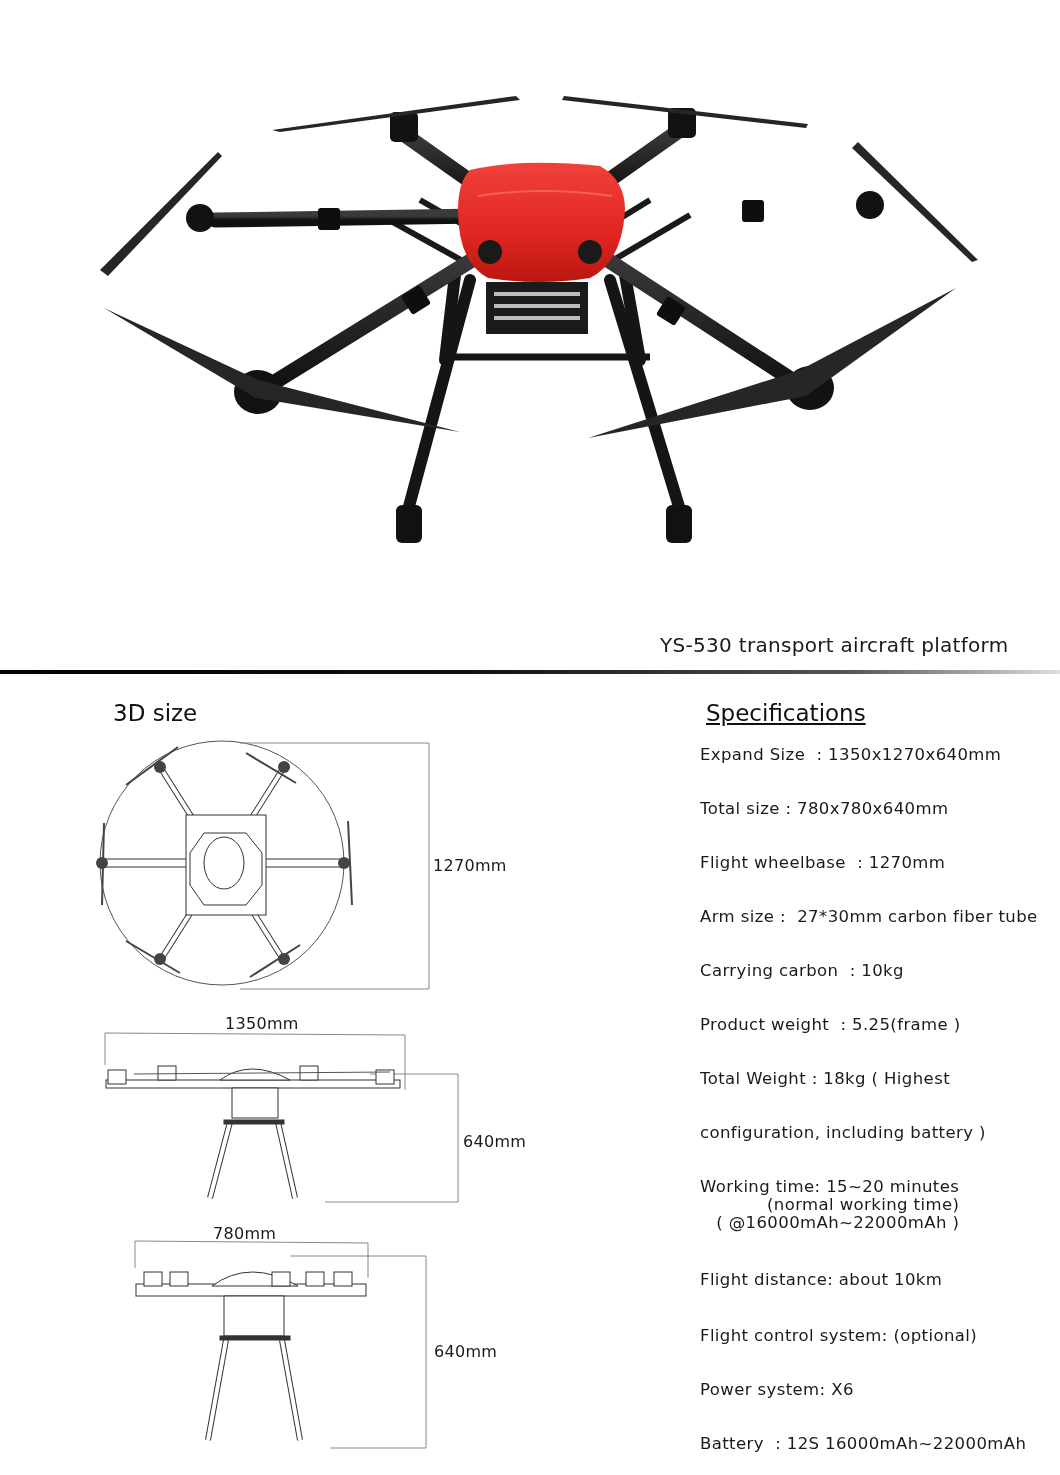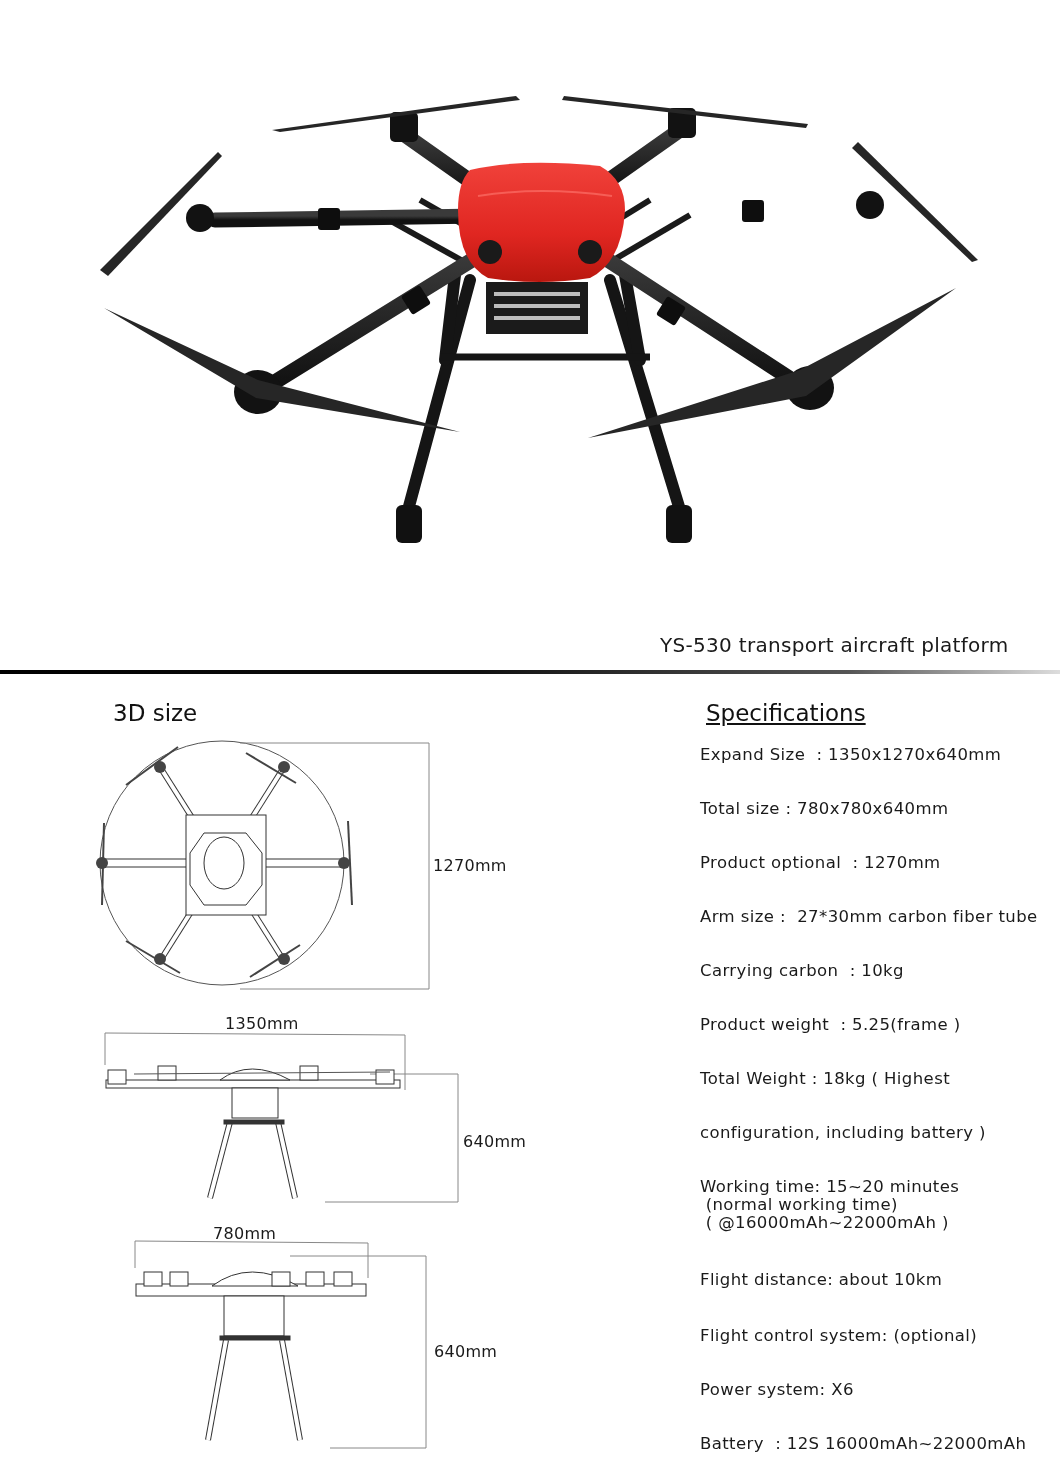--- a/index.html
+++ b/index.html
@@ -5,21 +5,21 @@
   html, body { margin:0; padding:0; background:#ffffff; }
   body { width:1060px; height:1475px; position:relative; overflow:hidden;
          font-family:"DejaVu Sans", sans-serif; color:#1a1a1a; }
   .abs { position:absolute; }
   #photo { left:0; top:0; width:1060px; height:610px; }
   #product-title { left:660px; top:633px; font-size:20px; letter-spacing:0.3px; color:#1a1a1a; white-space:nowrap; }
   #divider { left:0; top:670px; width:1060px; height:4px;
              background:linear-gradient(to right,#000 0%,#111 45%,#555 80%,#ddd 100%); }
   #size-heading { left:113px; top:700px; font-size:23px; color:#111; }
   #spec-heading { left:706px; top:700px; font-size:23px; color:#111;text-decoration:underline; }
-  .spec { left:700px; font-size:16.5px; color:#1a1a1a; white-space:pre; letter-spacing:0.4px; line-height:18px; }
+  .spec { left:700px; font-size:16.5px; color:#1a1a1a; white-space:pre; letter-spacing:0.4px; line-height:18px;text-align:right; }
   .dim { font-size:16px; color:#1a1a1a; white-space:nowrap; letter-spacing:0.3px; }
   svg { position:absolute; overflow:visible; }
 </style>
 </head>
 <body>
 
 <svg id="photo" class="abs" viewBox="0 0 1060 610" width="1060" height="610">
   <defs>
     <linearGradient id="redg" x1="0" y1="0" x2="0" y2="1">
       <stop offset="0" stop-color="#f0413a"></stop>
@@ -178,21 +178,21 @@
     <line x1="152" y1="102" x2="170" y2="202" stroke-width="6" stroke="#333"></line>
     <line x1="152" y1="102" x2="170" y2="202" stroke-width="4" stroke="#fff"></line>
     <rect x="90" y="98" width="70" height="4" fill="#333"></rect>
   </g>
 </svg>
 <div class="abs dim" style="left:434px;top:1342px">640mm</div>
 
 <div id="spec-heading" class="abs">Specifications</div>
 <div class="abs spec" style="top:746px">Expand Size  : 1350x1270x640mm</div>
 <div class="abs spec" style="top:800px">Total size : 780x780x640mm</div>
-<div class="abs spec" style="top:854px">Product optional  : 1270mm</div>
+<div class="abs spec" style="top:854px">Flight wheelbase  : 1270mm</div>
 <div class="abs spec" style="top:908px">Arm size :  27*30mm carbon fiber tube</div>
 <div class="abs spec" style="top:962px">Carrying carbon  : 10kg</div>
 <div class="abs spec" style="top:1016px">Product weight  : 5.25(frame )</div>
 <div class="abs spec" style="top:1070px">Total Weight : 18kg ( Highest</div>
 <div class="abs spec" style="top:1124px">configuration, including battery )</div>
 <div class="abs spec" style="top:1178px">Working time: 15~20 minutes
  (normal working time)
  ( @16000mAh~22000mAh )</div>
 <div class="abs spec" style="top:1271px">Flight distance: about 10km</div>
 <div class="abs spec" style="top:1327px">Flight control system: (optional)</div>

